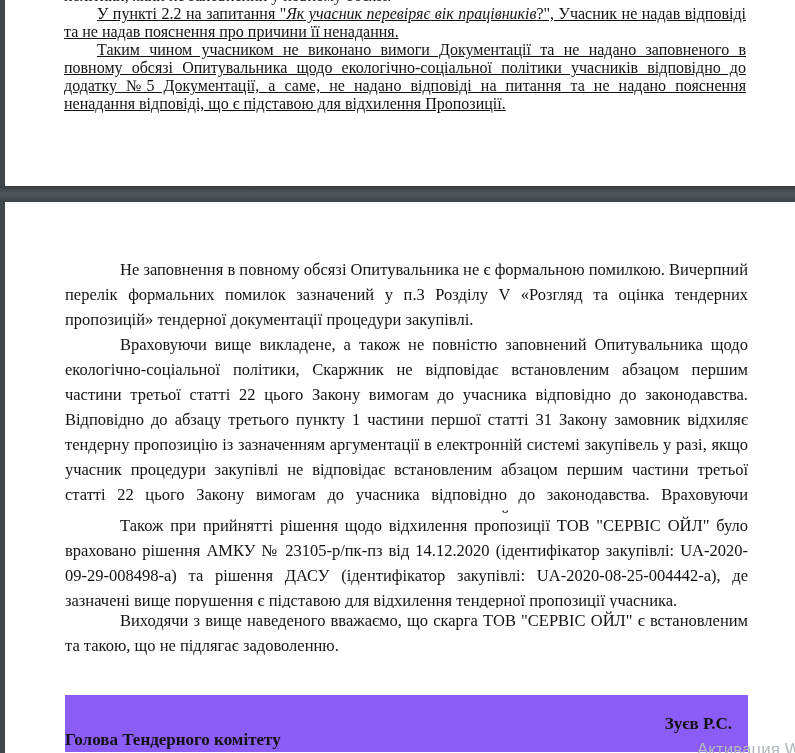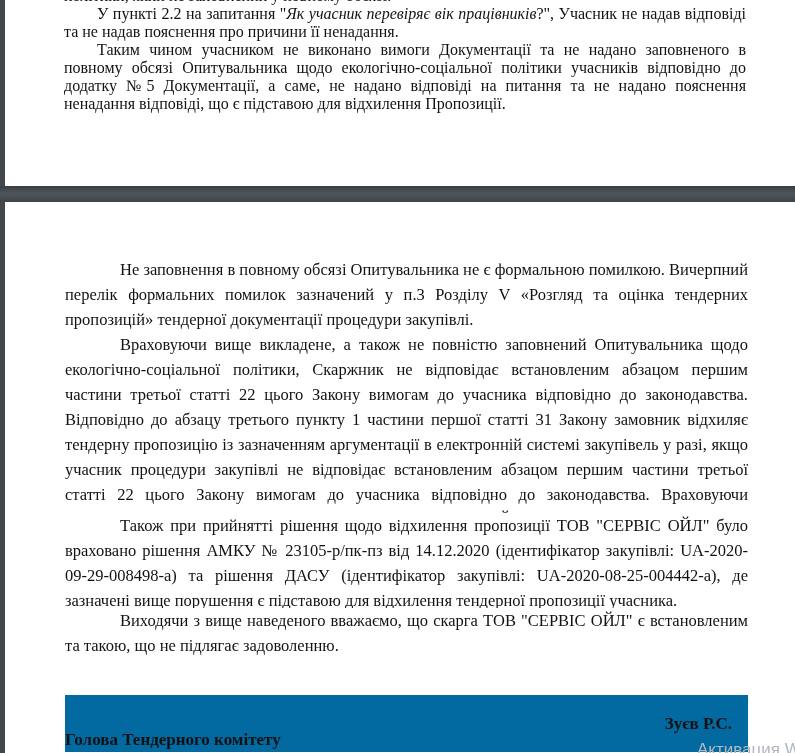--- a/index.html
+++ b/index.html
@@ -38,21 +38,21 @@
     line-height: 18px;
   }
   .page2 {
     top: 202px;
     height: 551px;
     font-size: 16.5px;
     line-height: 25px;
     padding-left: 20px;
   }
   .page p { margin: 0; text-align: justify; }
-  .page1 p.body-par { text-indent: 33px; }
+  .page1 p.body-par { text-indent: 33px; text-decoration: underline; }
   .clipped-line { text-align: left; text-indent: 0; white-space: nowrap; }
   .p2par {
     position: absolute;
     left: 60px;
     width: 683px;
     background: #ffffff;
     text-indent: 55px;
     margin: 0;
     text-align: justify;
   }
@@ -64,21 +64,21 @@
   .signature {
     position: absolute;
     left: 60px; right: 47px;
     top: 493px;
     display: flex;
     justify-content: space-between;
     align-items: flex-end;
     font-weight: bold;
     font-size: 17px;
     line-height: 25px;
-    background: #0369a1;
+    background: #8b5cf6;
   }
   .signature .sig-left p { margin: 0; text-align: left; text-indent: 0; }
   .signature .sig-name { margin: 16px; white-space: nowrap; }
   .watermark {
     position: absolute;
     left: 697px; top: 740px;
     font-family: "Liberation Sans", "DejaVu Sans", sans-serif;
     font-size: 17px;
     color: #b2b8bf;
     white-space: nowrap;

